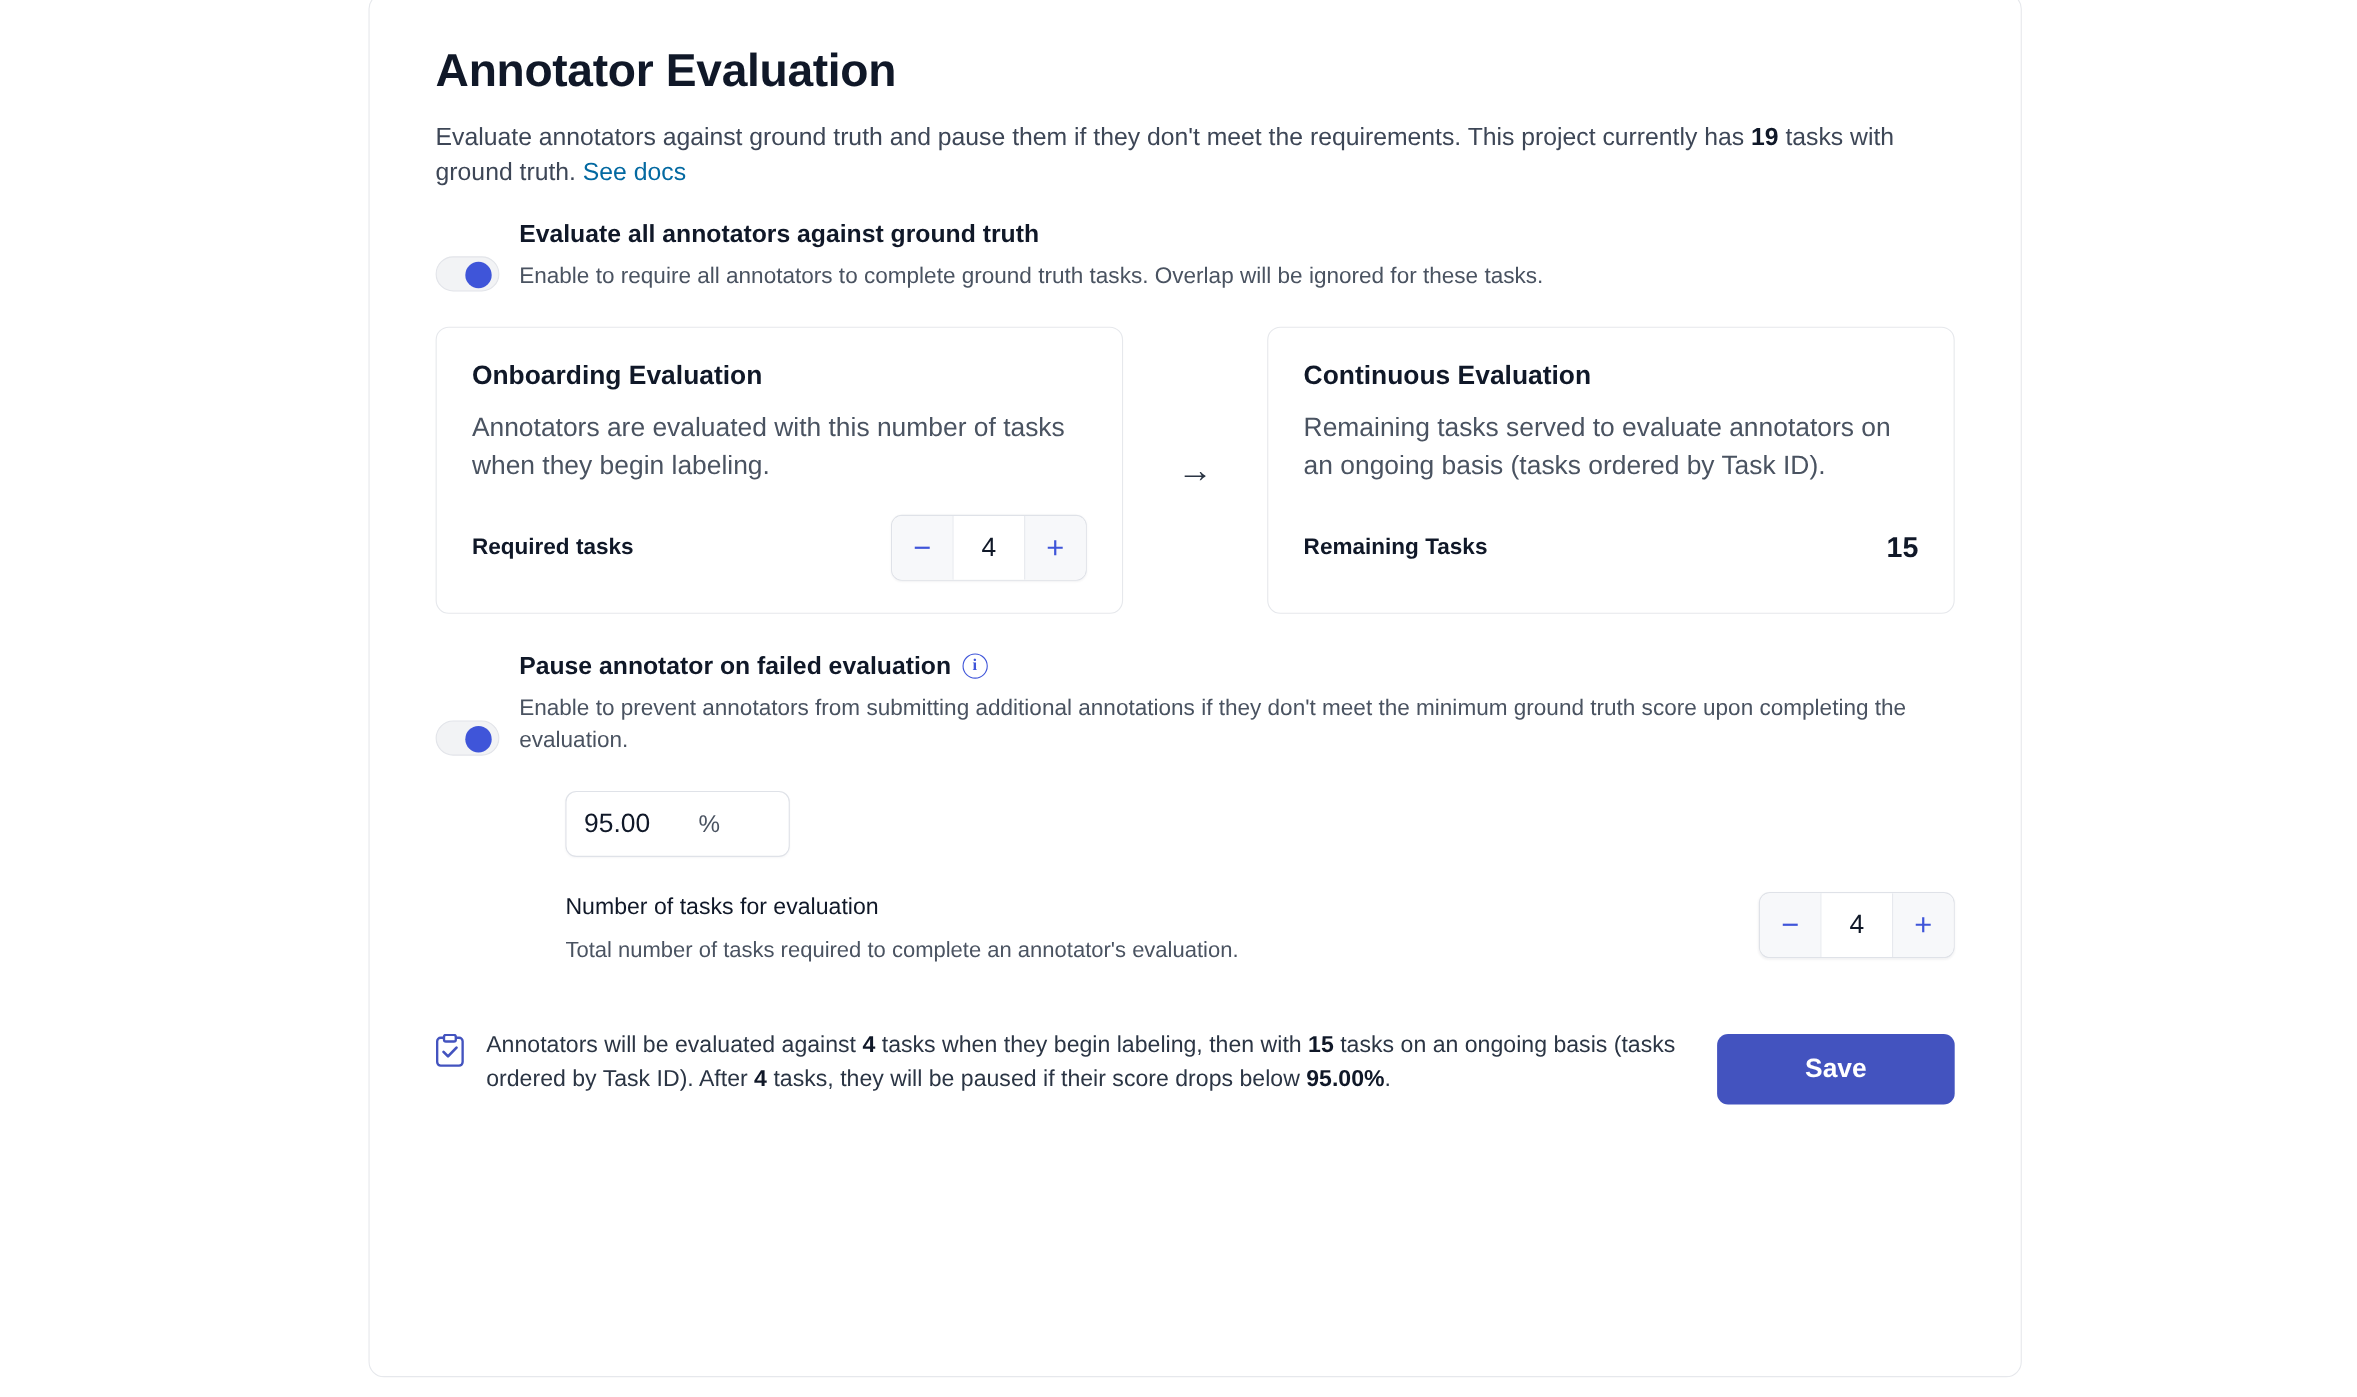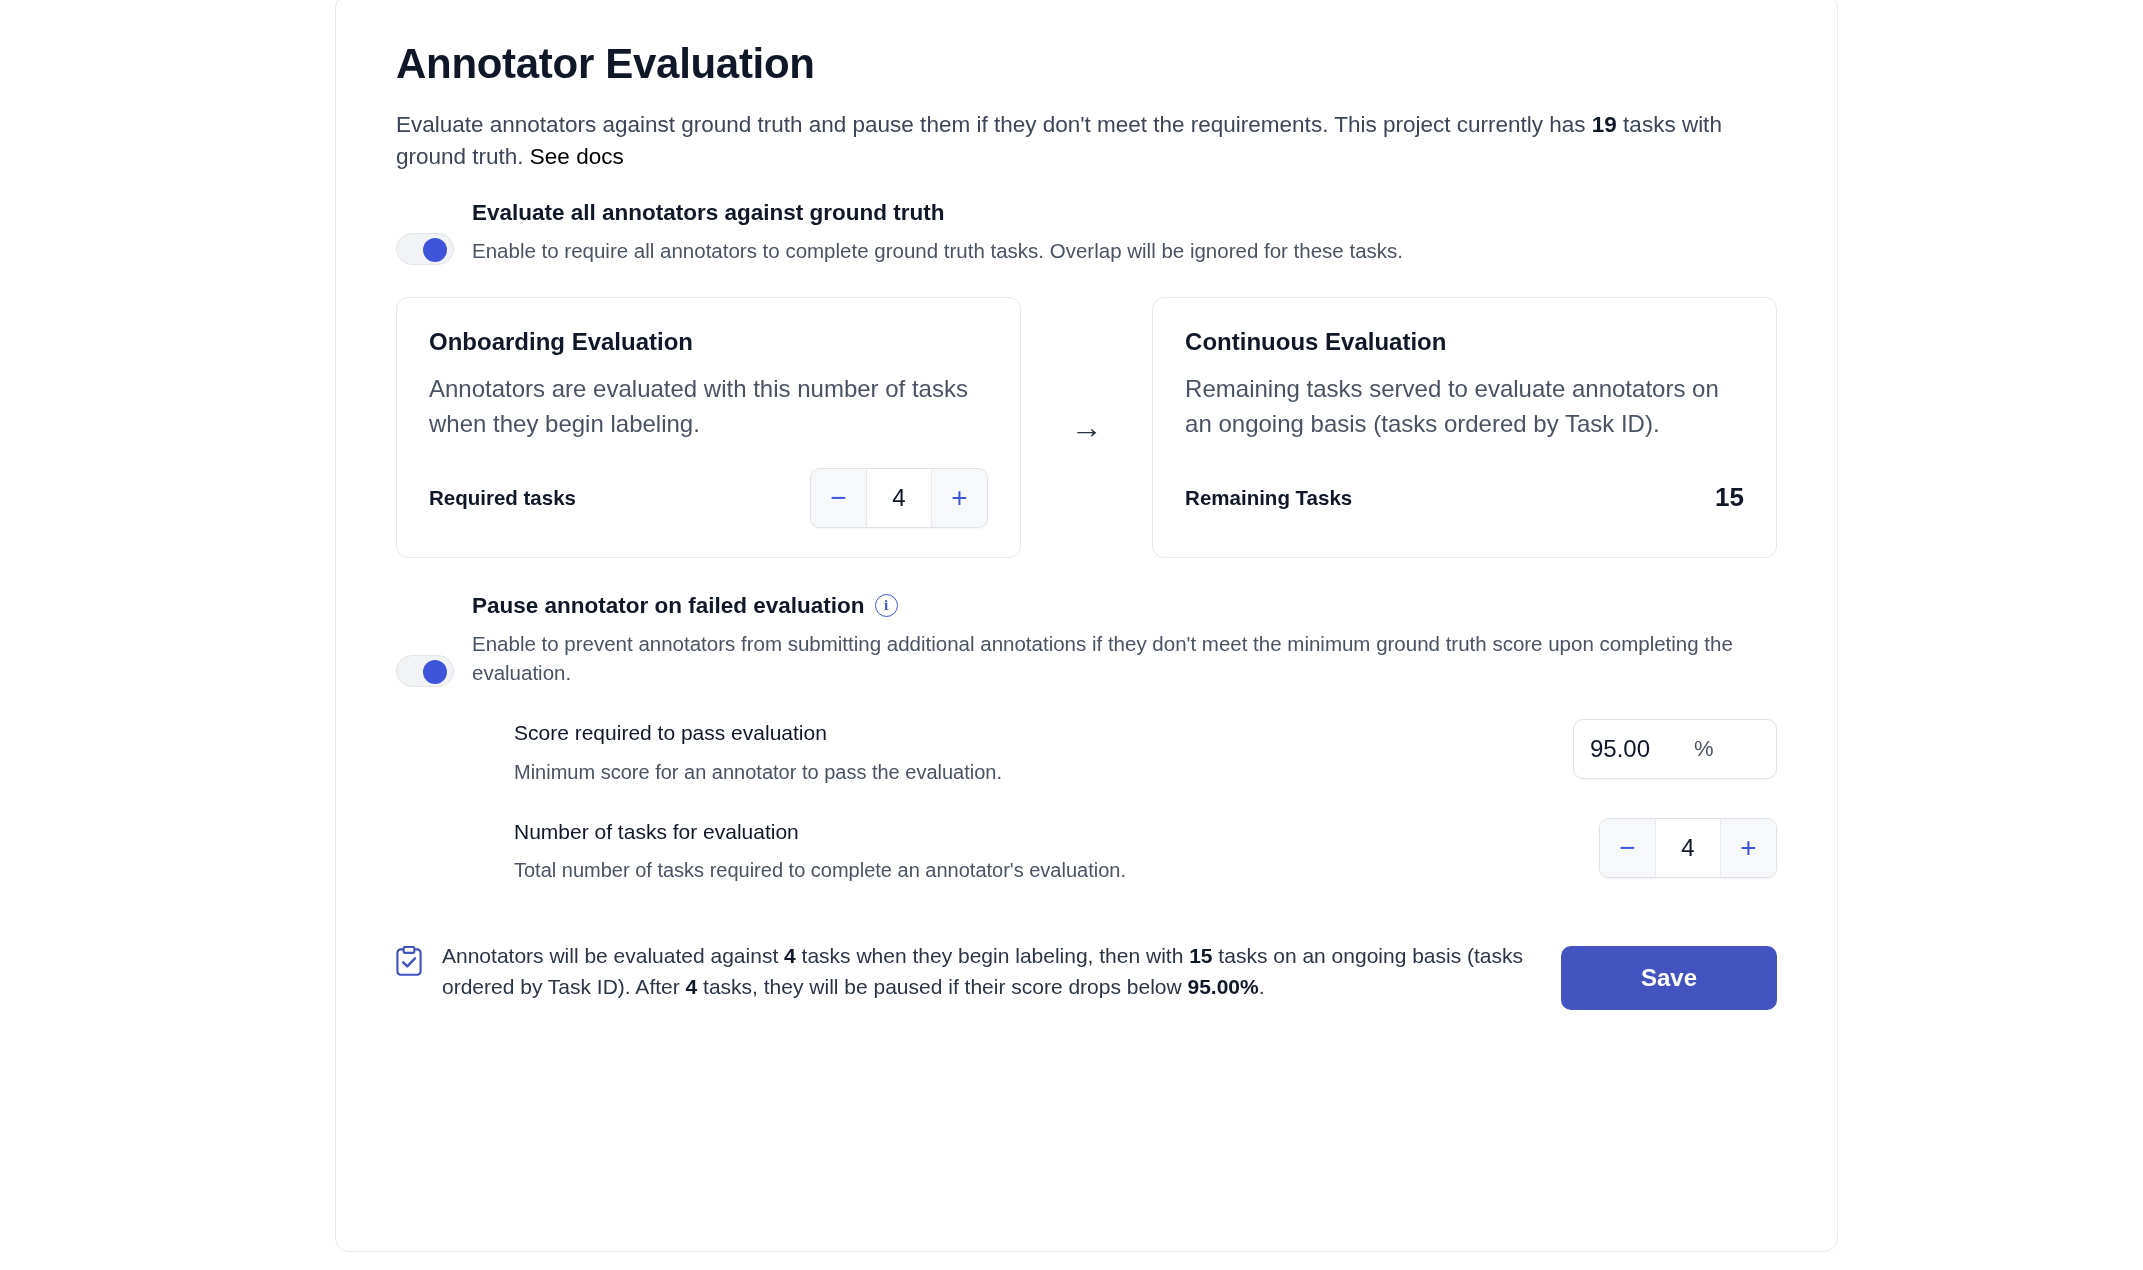--- a/index.html
+++ b/index.html
@@ -43,21 +43,21 @@
   }
   .subtitle {
     font-size: 22.5px;
     line-height: 1.42;
     color: #3d4656;
     max-width: 1390px;
     margin: 0 0 26px 0;
   }
   .subtitle b { font-weight: bold; color: #101828; }
   .link {
-    color: #000000;
+    color: #0369a1;
     text-decoration: none;
     cursor: pointer;
   }
 
   
   .toggle-row {
     display: flex;
     align-items: flex-end;
     gap: 18px;
     margin-bottom: 10px;
@@ -350,24 +350,20 @@
         </div>
         <div class="toggle-texts">
           <div>
             <span class="toggle-label">Pause annotator on failed evaluation</span><span class="info-icon">i</span>
           </div>
           <div class="toggle-desc">Enable to prevent annotators from submitting additional annotations if they don't meet the minimum ground truth score upon completing the evaluation.</div>
         </div>
       </div>
 
       <div class="setting-row">
-        <div class="setting-texts">
-          <div class="setting-label">Score required to pass evaluation</div>
-          <div class="setting-desc">Minimum score for an annotator to pass the evaluation.</div>
-        </div>
         <div class="pct-field">
           <input type="text" value="95.00" style="">
           <span class="pct-suffix">%</span>
         </div>
       </div>
 
       <div class="setting-row">
         <div class="setting-texts">
           <div class="setting-label">Number of tasks for evaluation</div>
           <div class="setting-desc">Total number of tasks required to complete an annotator's evaluation.</div>

